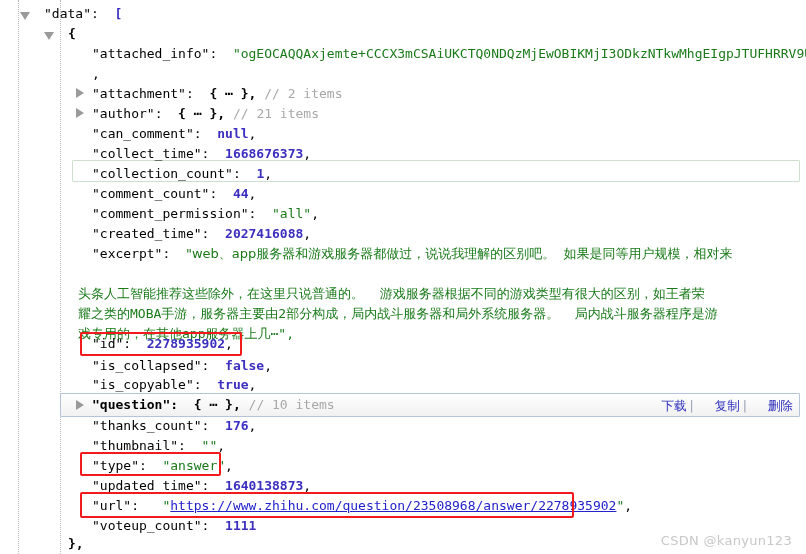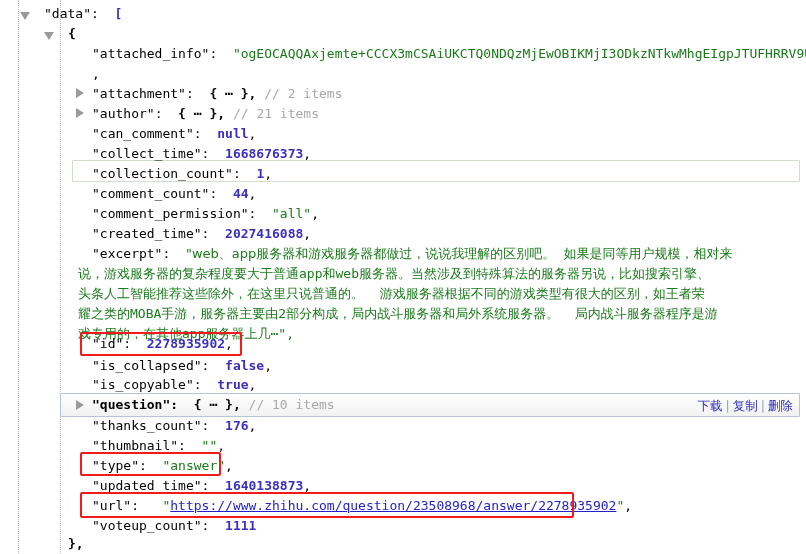--- a/index.html
+++ b/index.html
@@ -104,20 +104,21 @@
     line-height: 24px;
     font-family: "DejaVu Sans", "Liberation Sans", sans-serif;
     font-size: 12.5px;
     color: #2b2bbb;
     white-space: nowrap;
   }
   .actions a {
     color: #2b2bbb;
     text-decoration: none;
     cursor: pointer;
+    margin-left: 18px;
   }
   .actions .sep { color: #9aa0b5; padding: 0 3px; }
 
   
   .redbox {
     position: absolute;
     border: 2px solid #f21a1a;
     box-sizing: border-box;
     border-radius: 2px;
     pointer-events: none;
@@ -191,21 +192,20 @@
 
   <div class="row" style="left:92px; top:164px;"><span class="key">"collection_count"</span><span class="punct">:</span>  <span class="num">1</span><span class="punct">,</span></div>
 
   <div class="row" style="left:92px; top:184px;"><span class="key">"comment_count"</span><span class="punct">:</span>  <span class="num">44</span><span class="punct">,</span></div>
 
   <div class="row" style="left:92px; top:204px;"><span class="key">"comment_permission"</span><span class="punct">:</span>  <span class="str">"all"</span><span class="punct">,</span></div>
 
   <div class="row" style="left:92px; top:224px;"><span class="key">"created_time"</span><span class="punct">:</span>  <span class="num">2027416088</span><span class="punct">,</span></div>
 
   <div class="row" style="left:92px; top:244px;"><span class="key">"excerpt"</span><span class="punct">:</span>  <span class="str cn">"web、app服务器和游戏服务器都做过，说说我理解的区别吧。  如果是同等用户规模，相对来</span></div>
-  <div class="excerpt-line cn" style="left:78px; top:264px;">说，游戏服务器的复杂程度要大于普通app和web服务器。当然涉及到特殊算法的服务器另说，比如搜索引擎、</div>
   <div class="excerpt-line cn" style="left:78px; top:284px;">头条人工智能推荐这些除外，在这里只说普通的。  游戏服务器根据不同的游戏类型有很大的区别，如王者荣</div>
   <div class="excerpt-line cn" style="left:78px; top:304px;">耀之类的MOBA手游，服务器主要由2部分构成，局内战斗服务器和局外系统服务器。  局内战斗服务器程序是游</div>
   <div class="excerpt-line cn" style="left:78px; top:324px;">戏专用的，在其他app服务器上几⋯",</div>
 
   <div class="row" style="left:92px; top:334px;"><span class="key">"id"</span><span class="punct">:</span>  <span class="num">2278935902</span><span class="punct">,</span></div>
 
   <div class="row" style="left:92px; top:356px;"><span class="key">"is_collapsed"</span><span class="punct">:</span>  <span class="bool">false</span><span class="punct">,</span></div>
 
   <div class="row" style="left:92px; top:375px;"><span class="key">"is_copyable"</span><span class="punct">:</span>  <span class="bool">true</span><span class="punct">,</span></div>
 
@@ -223,14 +223,15 @@
   <div class="row" style="left:92px; top:496px;"><span class="key">"url"</span><span class="punct">:</span>   <span class="str">"</span><a class="url">https://www.zhihu.com/question/23508968/answer/2278935902</a><span class="str">"</span><span class="punct">,</span></div>
 
   <div class="row" style="left:92px; top:516px;"><span class="key">"voteup_count"</span><span class="punct">:</span>  <span class="num">1111</span></div>
 
   <div class="row" style="left:68px; top:534px;"><span class="brace">},</span></div>
 
   <div class="redbox" style="left:80px; top:332px; width:162px; height:24px;"></div>
   <div class="redbox" style="left:80px; top:452px; width:141px; height:24px;"></div>
   <div class="redbox" style="left:80px; top:492px; width:494px; height:26px;"></div>
 
+  <div class="watermark">CSDN @kanyun123</div>
 
 </div>
 
 </body></html>

